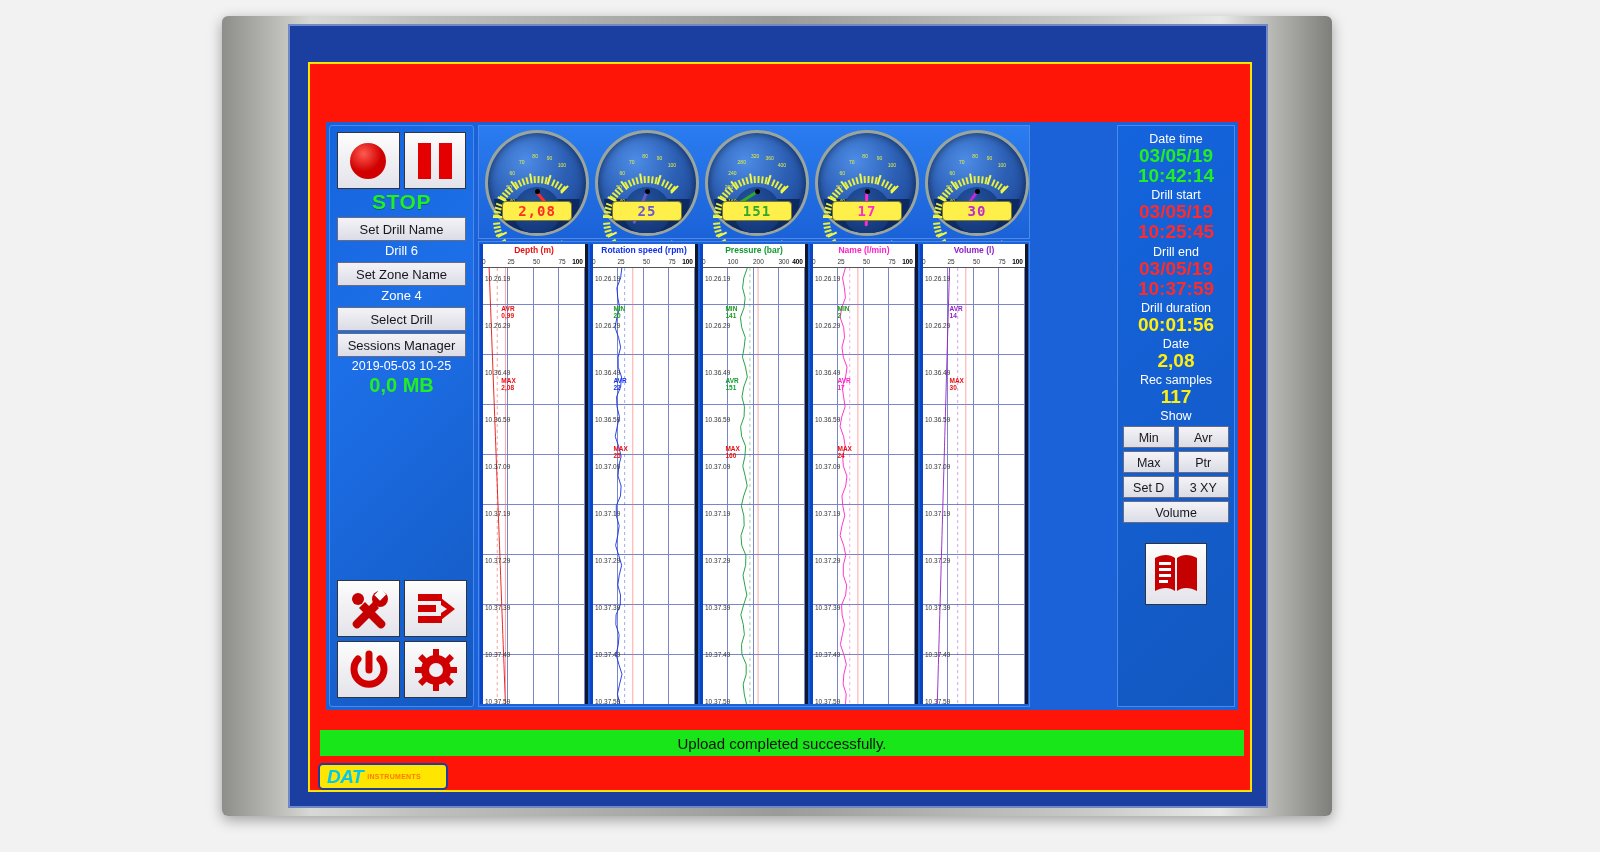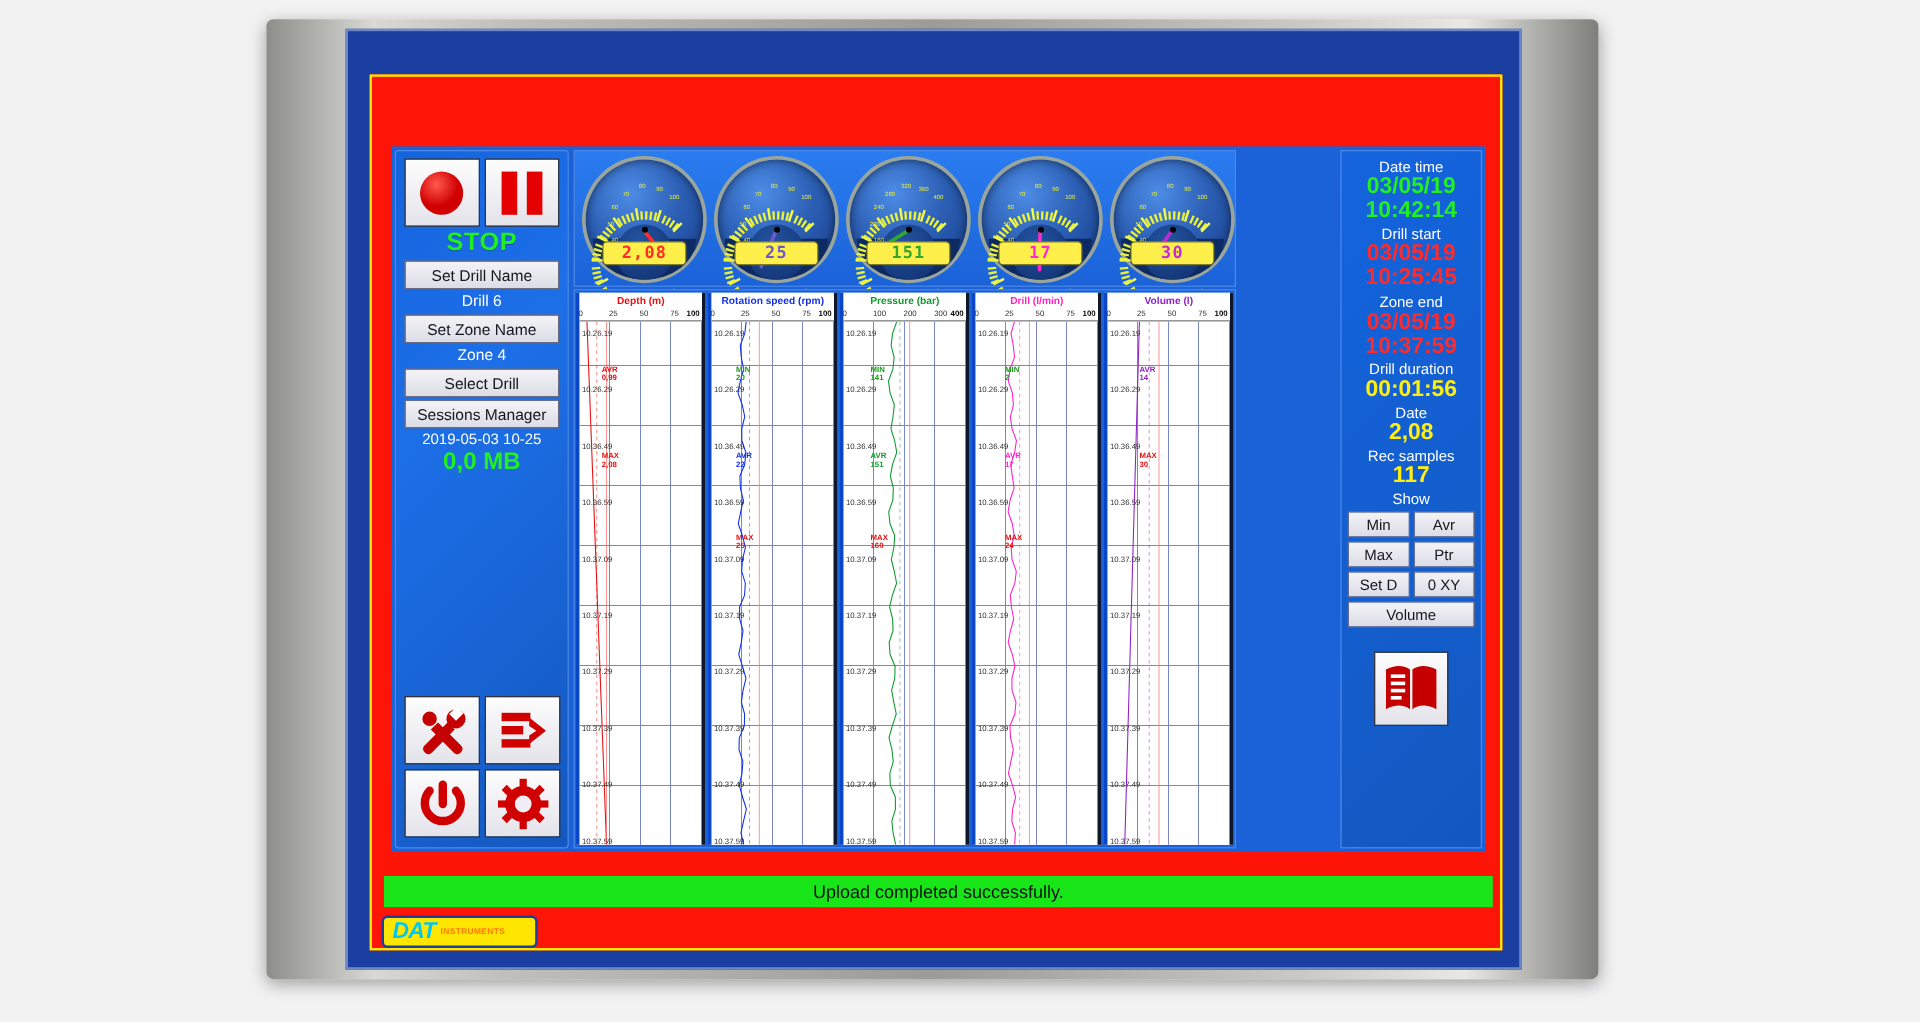--- a/index.html
+++ b/index.html
@@ -814,21 +814,21 @@
                   <div class="t-label" style="top:296px">10.37.29</div>
                   <div class="t-label" style="top:343px">10.37.39</div>
                   <div class="t-label" style="top:390px">10.37.49</div>
                   <div class="t-label" style="top:437px">10.37.59</div>
                   <div class="ann" style="top:38px;left:22%;color:#1a9a1a">MIN<br>141</div>
                   <div class="ann" style="top:110px;left:22%;color:#109a30">AVR<br>151</div>
                   <div class="ann" style="top:178px;left:22%;color:#e81010">MAX<br>160</div>
                 </div>
               </div>
               <div class="chart-col">
-    <div class="chart-title" style="color:#ff20c8">Drill (l/min)</div>
+    <div class="chart-title" style="color:#ff20c8">Name (l/min)</div>
     <div class="chart-scale">
                   <span class="" style="left:0%">0</span>
                   <span class="" style="left:25%">25</span>
                   <span class="" style="left:50%">50</span>
                   <span class="" style="left:75%">75</span>
                   <span class=" bold" style="right:1px">100</span>
                 </div>
     <div class="chart-plot">
                   <svg viewBox="0 0 100 430" preserveAspectRatio="none" style="position:absolute;inset:0;width:100%;height:100%">
       <polyline points="31.710464017731706,0 28.955638694232526,9.772727272727273 30.76370910693843,19.545454545454547 31.815674651288873,29.318181818181817 28.16139471388801,39.09090909090909 26.688015720444834,48.86363636363636 30.047099949488086,58.63636363636363 30.903973819049366,68.4090909090909 28.41012400403977,78.18181818181819 29.73949112914087,87.95454545454545 33.35271795291129,97.72727272727272 31.961841461662946,107.5 28.68047761247973,117.27272727272727 30.003519754259845,127.04545454545455 31.462768315042073,136.8181818181818 28.2321552249505,146.5909090909091 26.5585151732276,156.36363636363637 30.02388273514282,166.13636363636363 31.52702389092071,175.9090909090909 29.063427975033967,185.6818181818182 29.76561164884009,195.45454545454544 33.25149957710447,205.22727272727275 32.0667063991547,215 28.369016580765347,224.77272727272725 29.237419602387416,234.54545454545453 31.133336841303542,244.31818181818184 28.440870505414296,254.0909090909091 26.612285019330386,263.8636363636364 30.077339664097178,273.6363636363636 32.13698843528536,283.4090909090909 29.695107484068156,293.1818181818182 29.705750001364695,302.9545454545455 32.96965826573946,312.72727272727275 32.038320808016955,322.5 28.05820889448386,332.27272727272725 28.516428813773988,342.0454545454545 30.860720441057648,351.8181818181818 28.791857784705098,361.5909090909091 26.836957131019272,371.3636363636364 30.17886623042009,381.1363636363636 32.68617084743142,390.9090909090909 30.262218001043966,400.6818181818182 29.54771276907939,410.4545454545455 32.5199949706664,420.22727272727275 31.9015920693623,430 " fill="none" stroke="#ff20c8" stroke-width="0.9" vector-effect="non-scaling-stroke"></polyline>
@@ -883,21 +883,21 @@
 
           <div id="rightpanel">
             <div class="rp-label">Date time</div>
             <div class="rp-val green">03/05/19</div>
             <div class="rp-val green">10:42:14</div>
 
             <div class="rp-label">Drill start</div>
             <div class="rp-val red">03/05/19</div>
             <div class="rp-val red">10:25:45</div>
 
-            <div class="rp-label">Zone end</div>
+            <div class="rp-label">Drill end</div>
             <div class="rp-val red">03/05/19</div>
             <div class="rp-val red">10:37:59</div>
 
             <div class="rp-label">Drill duration</div>
             <div class="rp-val yellow">00:01:56</div>
 
             <div class="rp-label">Date</div>
             <div class="rp-val yellow">2,08</div>
 
             <div class="rp-label">Rec samples</div>
@@ -908,21 +908,21 @@
             <div class="rp-btn-row">
               <button class="rp-btn">Min</button>
               <button class="rp-btn">Avr</button>
             </div>
             <div class="rp-btn-row">
               <button class="rp-btn">Max</button>
               <button class="rp-btn">Ptr</button>
             </div>
             <div class="rp-btn-row">
               <button class="rp-btn">Set D</button>
-              <button class="rp-btn">0 XY</button>
+              <button class="rp-btn">3 XY</button>
             </div>
             <div class="rp-btn-row">
               <button class="rp-btn wide">Volume</button>
             </div>
 
             <div id="book-icon-box">
               <svg width="46" height="42" viewBox="0 0 46 42">
                 <g fill="#c40000">
                   <path d="M2 5 C9 1 17 1 22 5 L22 38 C17 34 9 34 2 38 Z"></path>
                   <path d="M44 5 C37 1 29 1 24 5 L24 38 C29 34 37 34 44 38 Z"></path>

